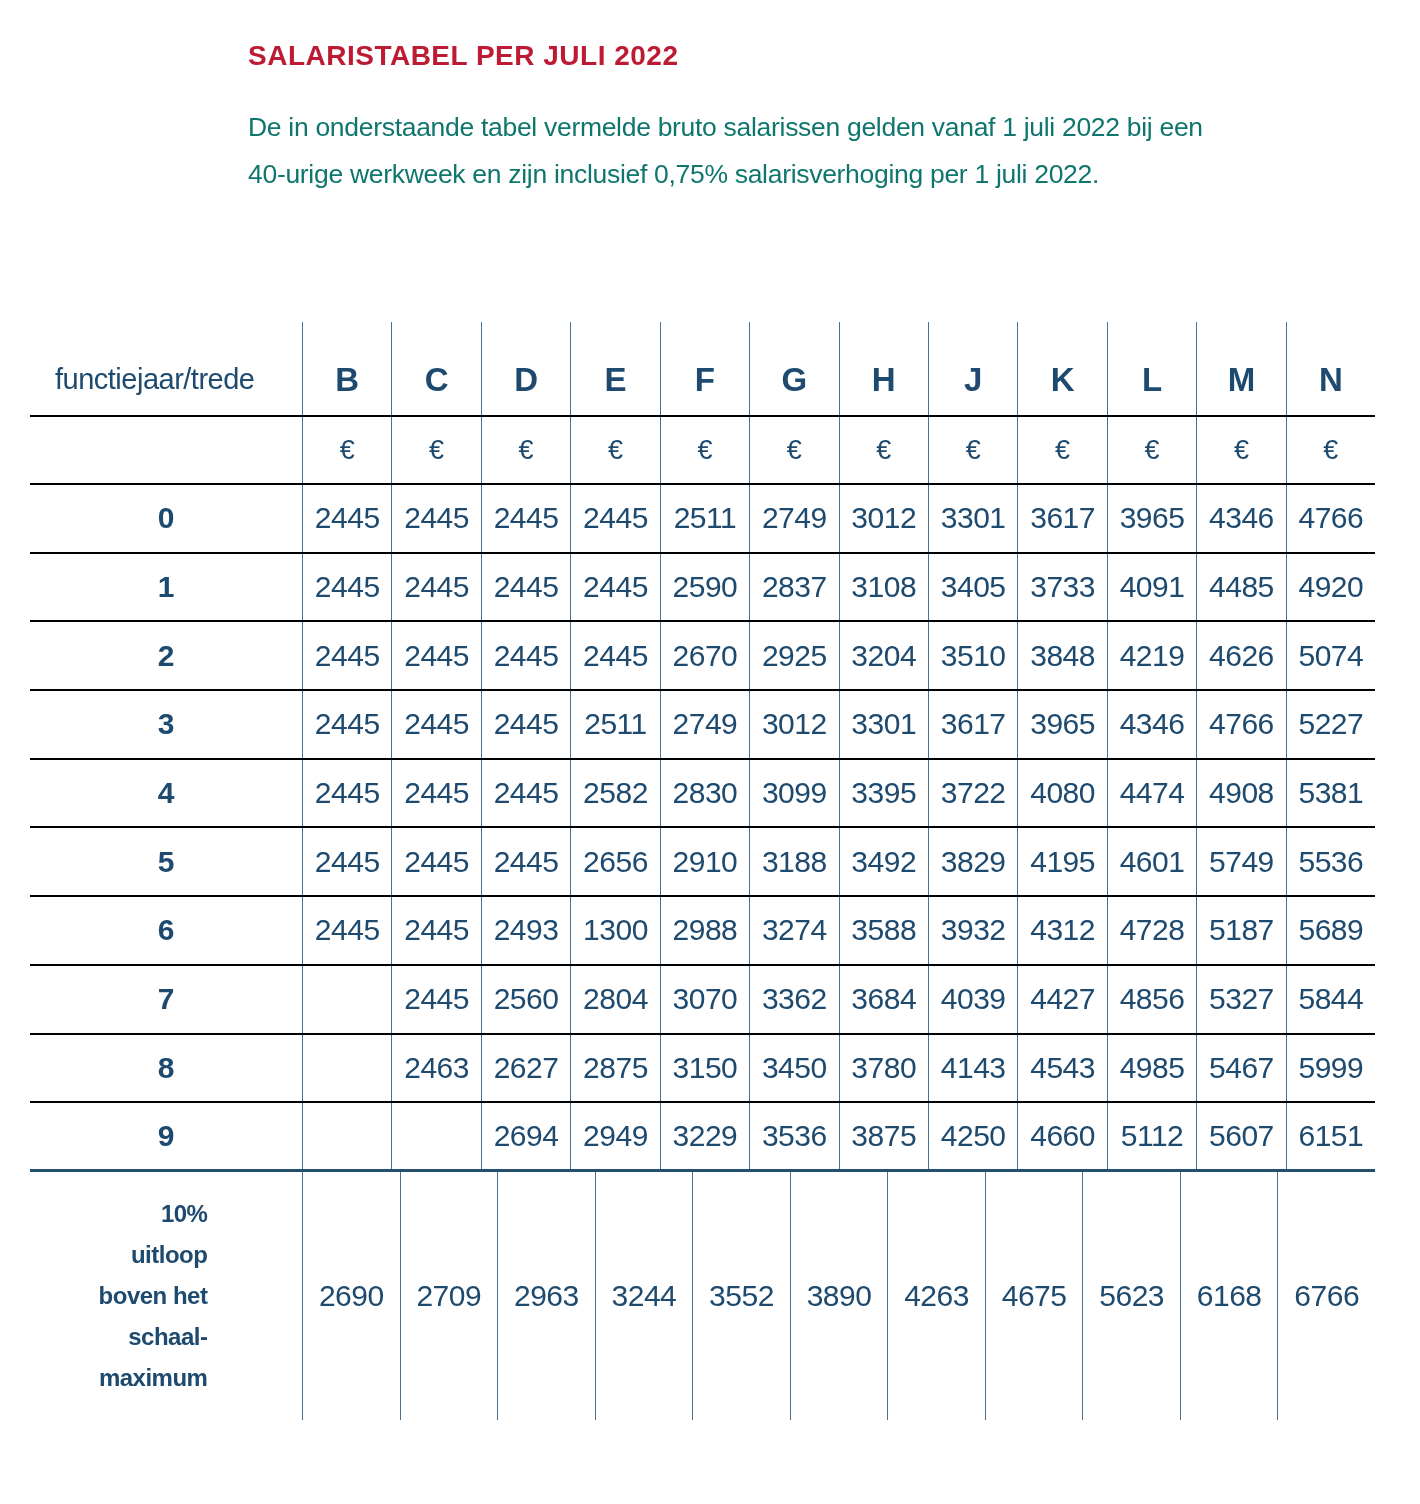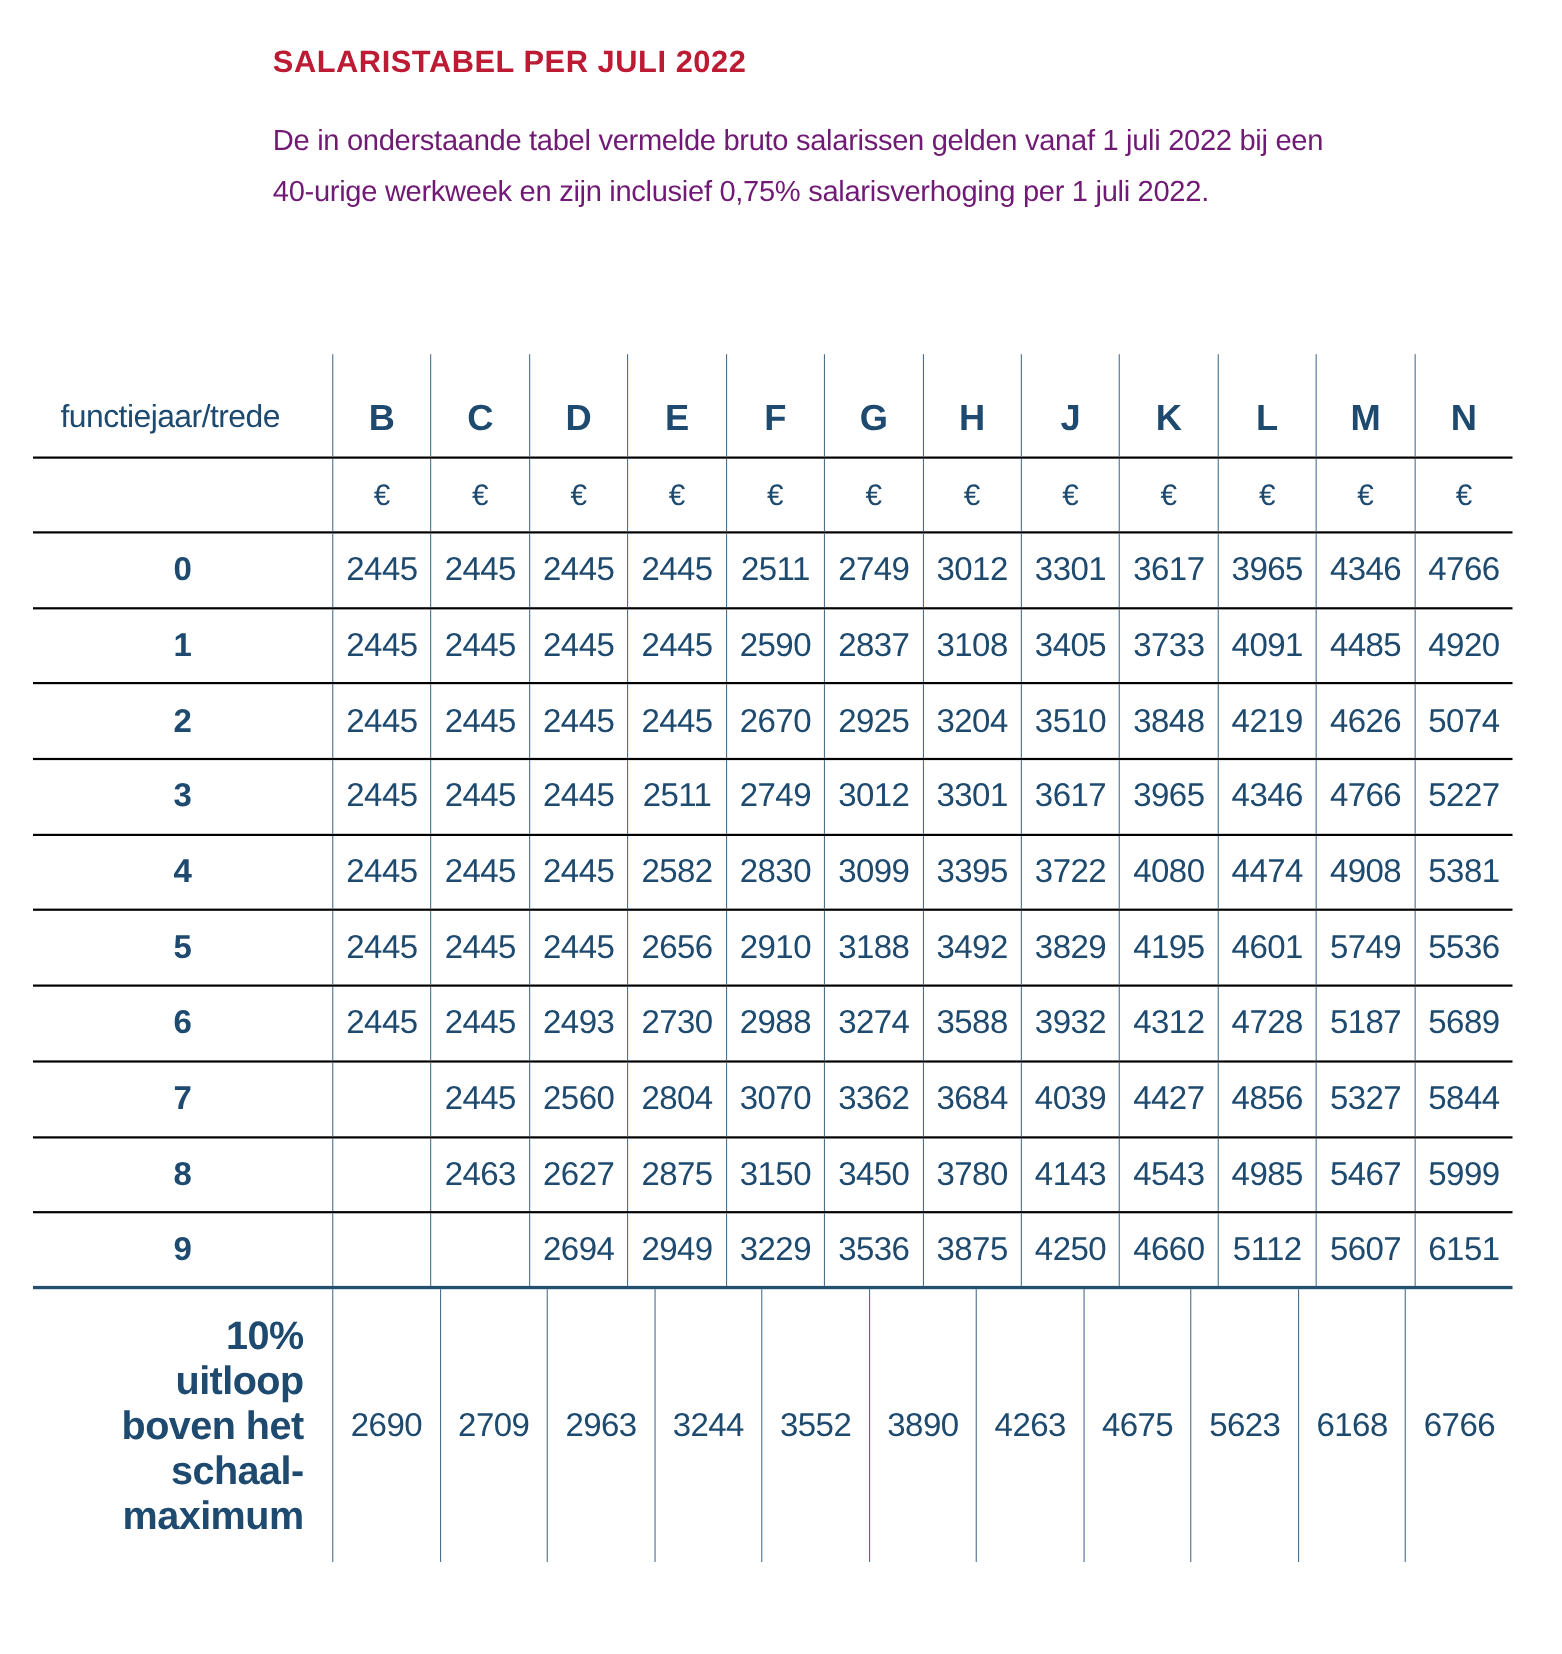--- a/index.html
+++ b/index.html
@@ -8,21 +8,21 @@
     font-family:"Liberation Sans", sans-serif;
     -webkit-font-smoothing:antialiased;
   }
   .page-title{
     position:absolute;left:248px;top:40px;
     font-size:28px;font-weight:bold;letter-spacing:.5px;
     color:#bd1a34;
   }
   .intro{
     position:absolute;left:248px;top:104px;width:1120px;
-    font-size:26.5px;line-height:47px;color:#701a75;letter-spacing:-0.3px;
+    font-size:26.5px;line-height:47px;color:#0f766e;letter-spacing:-0.3px;
   }
   
   .sal-table{
     position:absolute;left:30px;top:322px;width:1345px;
     color:#1d4a6e;
   }
   .t-row{display:flex;box-sizing:border-box;border-bottom:2px solid #000000;}
   .t-row.thick{border-bottom:3.5px solid #24506f;}
   .t-row.no-line{border-bottom:none;}
   .t-row.header{height:95px;}
@@ -37,22 +37,22 @@
     flex:1;box-sizing:border-box;border-left:1.6px solid #4a7090;
     display:flex;align-items:center;justify-content:center;
   }
   .header .c-lab{justify-content:flex-start;padding-left:25px;padding-top:22px;
     font-size:29px;letter-spacing:-0.5px;}
   .header .c-val{font-size:33px;font-weight:bold;padding-top:22px;}
   .euro .c-val{font-size:27px;}
   .data .c-lab{font-size:30px;font-weight:bold;}
   .data .c-val{font-size:30px;letter-spacing:-0.5px;}
   .footer .c-lab{
-    justify-content:flex-end;text-align:right;padding-right:26px;
-    font-size:36px;font-weight:bold;line-height:41px;letter-spacing:-0.5px;
+    justify-content:center;text-align:right;padding-right:26px;
+    font-size:24px;font-weight:bold;line-height:41px;letter-spacing:-0.5px;
   }
   .footer .c-val{font-size:30px;letter-spacing:-0.5px;}
 </style>
 </head>
 <body>
 
 <div class="page-title">SALARISTABEL PER JULI 2022</div>
 
 <div class="intro">
   <div>De in onderstaande tabel vermelde bruto salarissen gelden vanaf 1 juli 2022 bij een</div>
@@ -179,21 +179,21 @@
         <div class="c-val">4195</div>
         <div class="c-val">4601</div>
         <div class="c-val">5749</div>
         <div class="c-val">5536</div>
       </div>
       <div class="t-row data">
         <div class="c-lab">6</div>
         <div class="c-val">2445</div>
         <div class="c-val">2445</div>
         <div class="c-val">2493</div>
-        <div class="c-val">2730</div>
+        <div class="c-val">1300</div>
         <div class="c-val">2988</div>
         <div class="c-val">3274</div>
         <div class="c-val">3588</div>
         <div class="c-val">3932</div>
         <div class="c-val">4312</div>
         <div class="c-val">4728</div>
         <div class="c-val">5187</div>
         <div class="c-val">5689</div>
       </div>
       <div class="t-row data">

